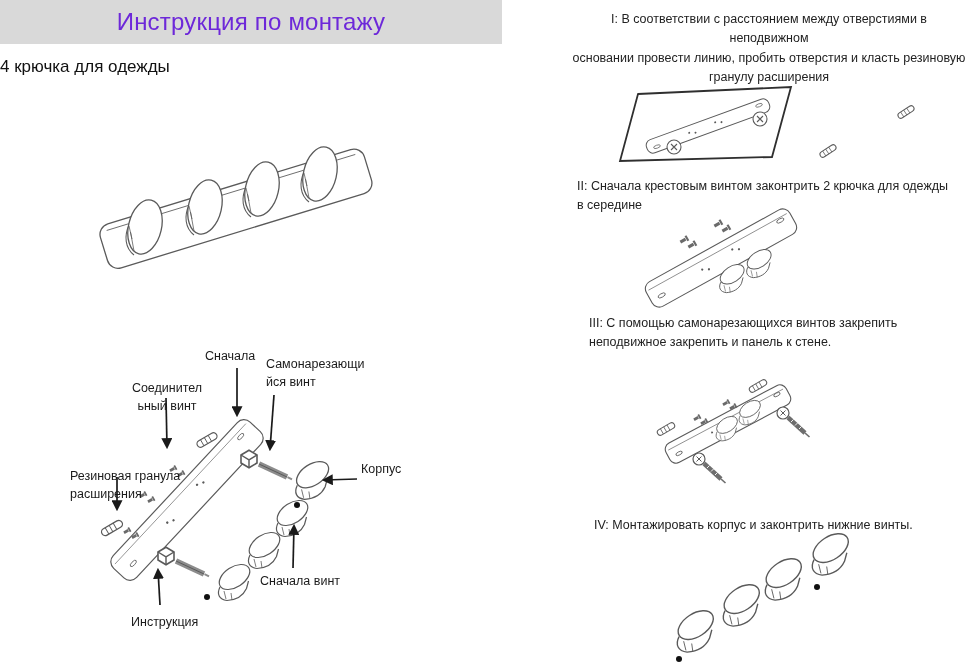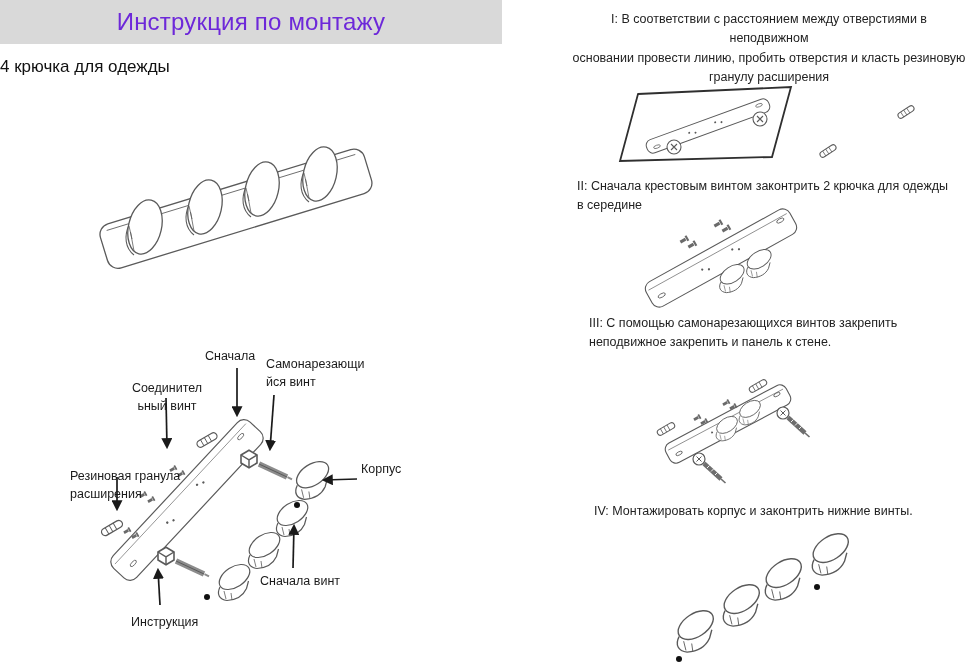--- a/index.html
+++ b/index.html
@@ -226,15 +226,15 @@
   <div class="lbl" style="left:260px;top:573px;">Сначала винт</div>
   <div class="lbl" style="left:131px;top:614px;">Инструкция</div>
 
   <div class="step center" style="left:570px;top:10px;width:398px;">I: В соответствии с расстоянием между отверстиями в неподвижном
 основании провести линию, пробить отверстия и класть резиновую
 гранулу расширения</div>
   <div class="step" style="left:577px;top:177px;width:395px;">II: Сначала крестовым винтом законтрить 2 крючка для одежды
 в середине</div>
   <div class="step" style="left:589px;top:314px;width:345px;">III: С помощью самонарезающихся винтов закрепить
 неподвижное закрепить и панель к стене.</div>
-  <div class="step" style="left:594px;top:502px;width:372px;">IV: Монтажировать корпус и законтрить нижние винты.</div>
+  <div class="step" style="left:594px;top:516px;width:372px;">IV: Монтажировать корпус и законтрить нижние винты.</div>
 
 </div>
 
 </body></html>

